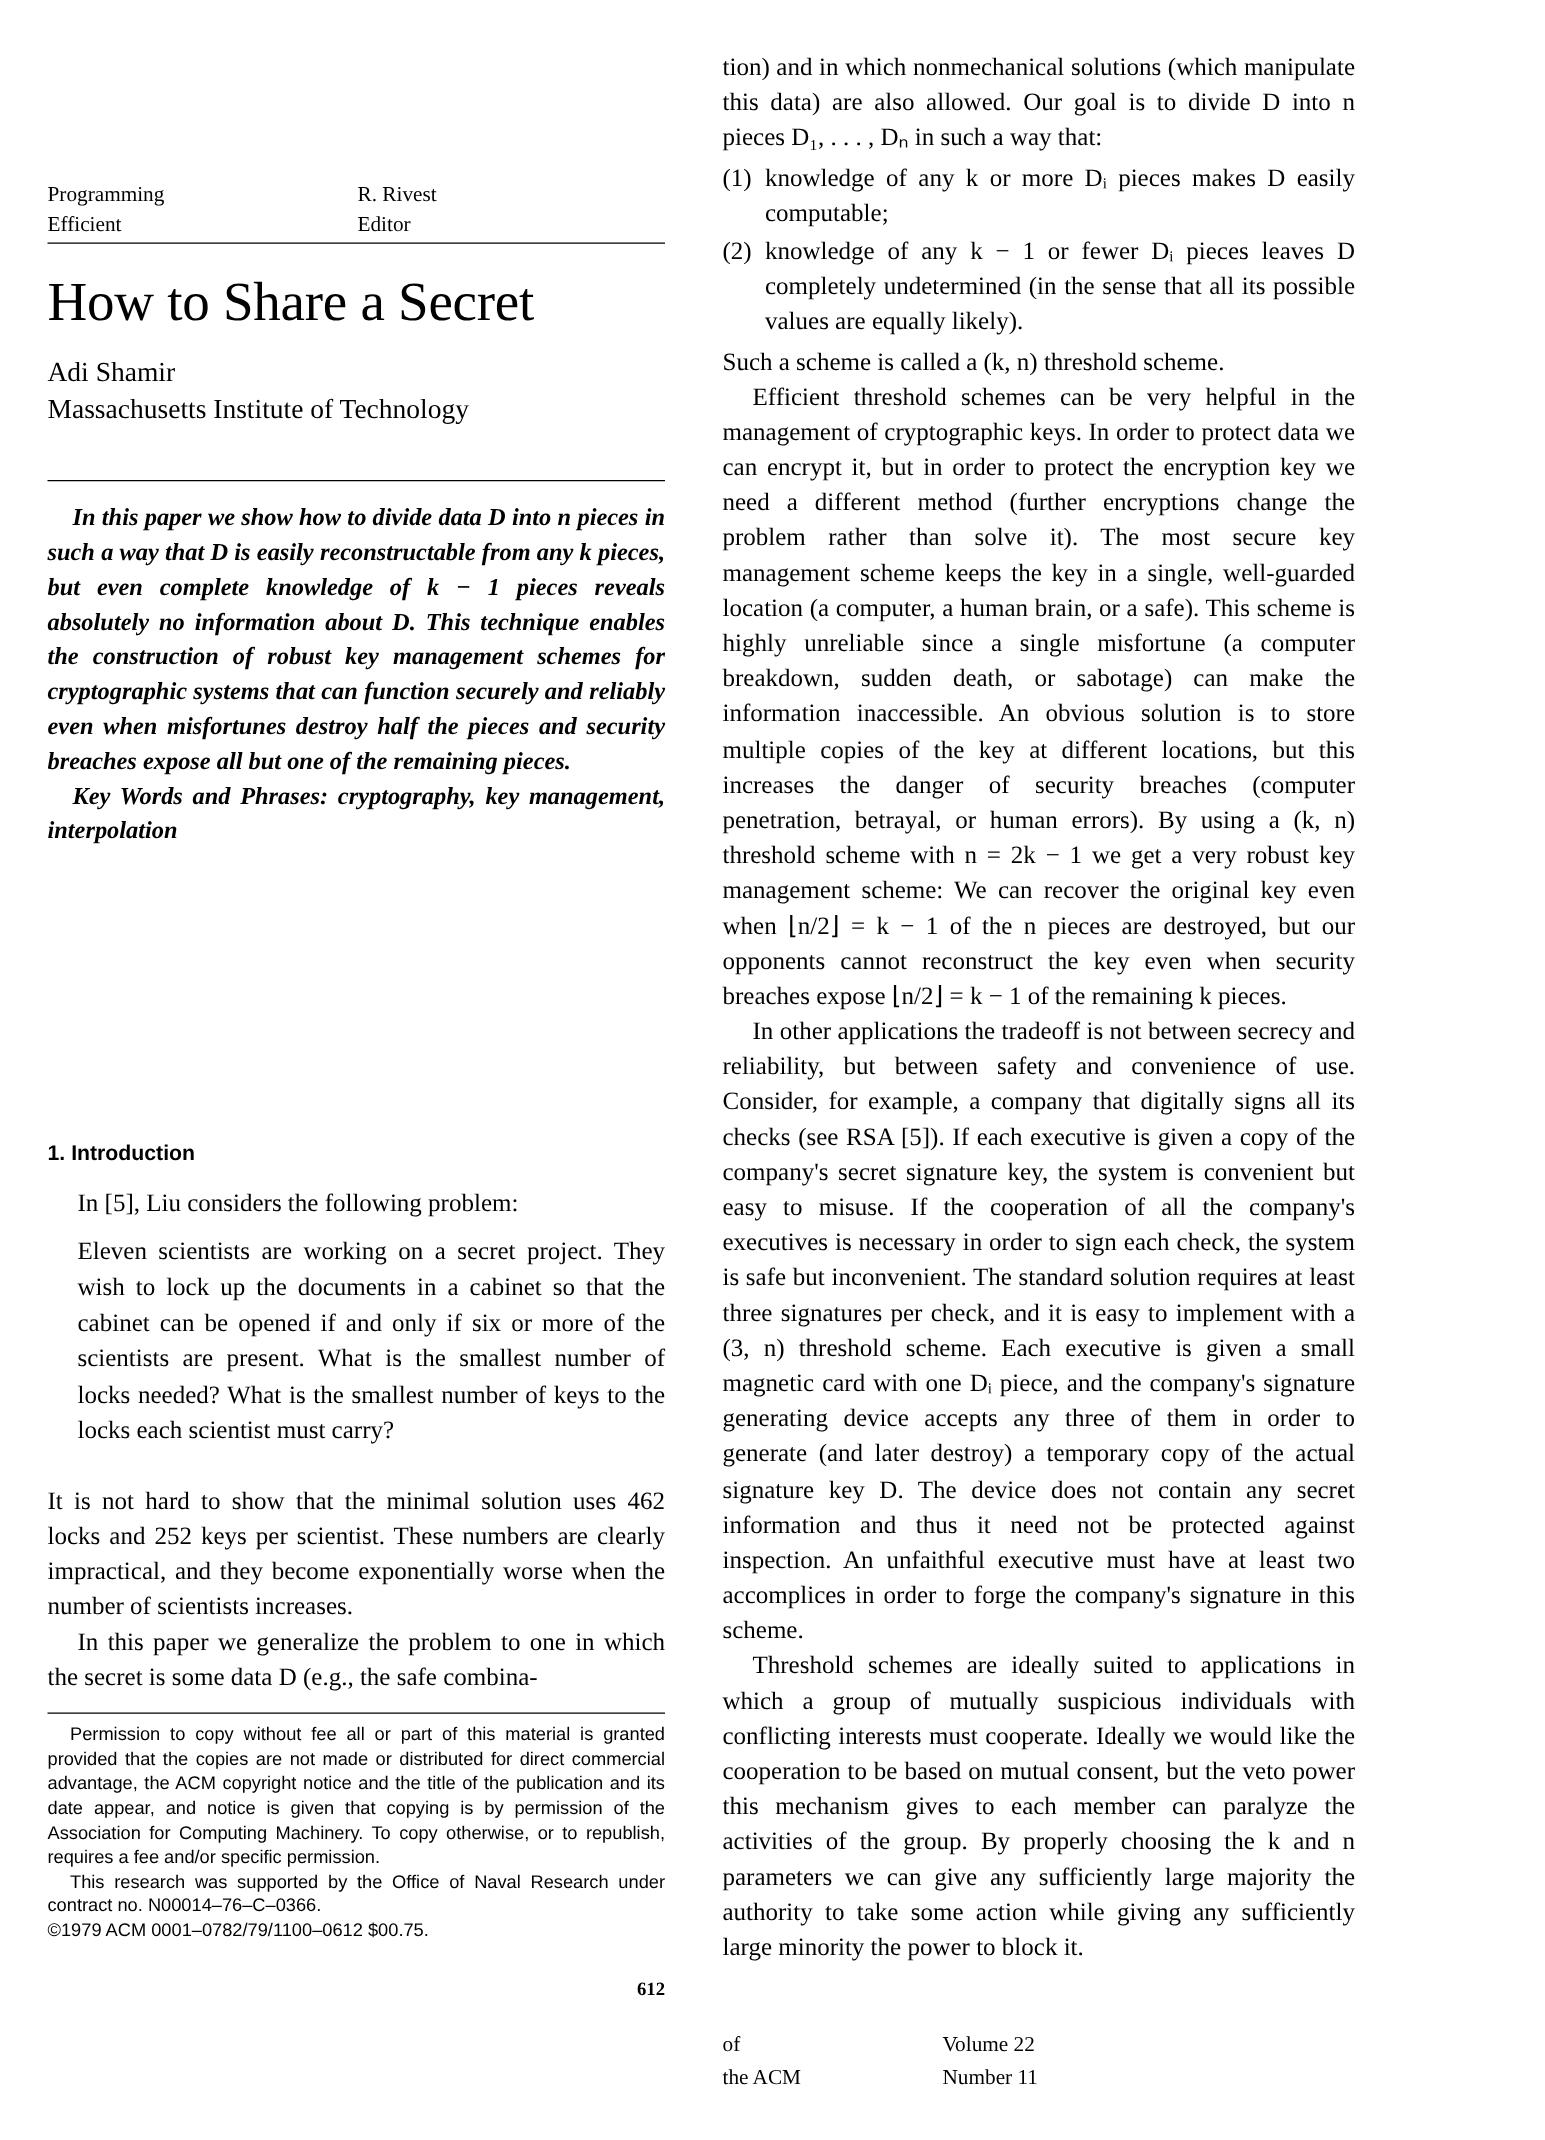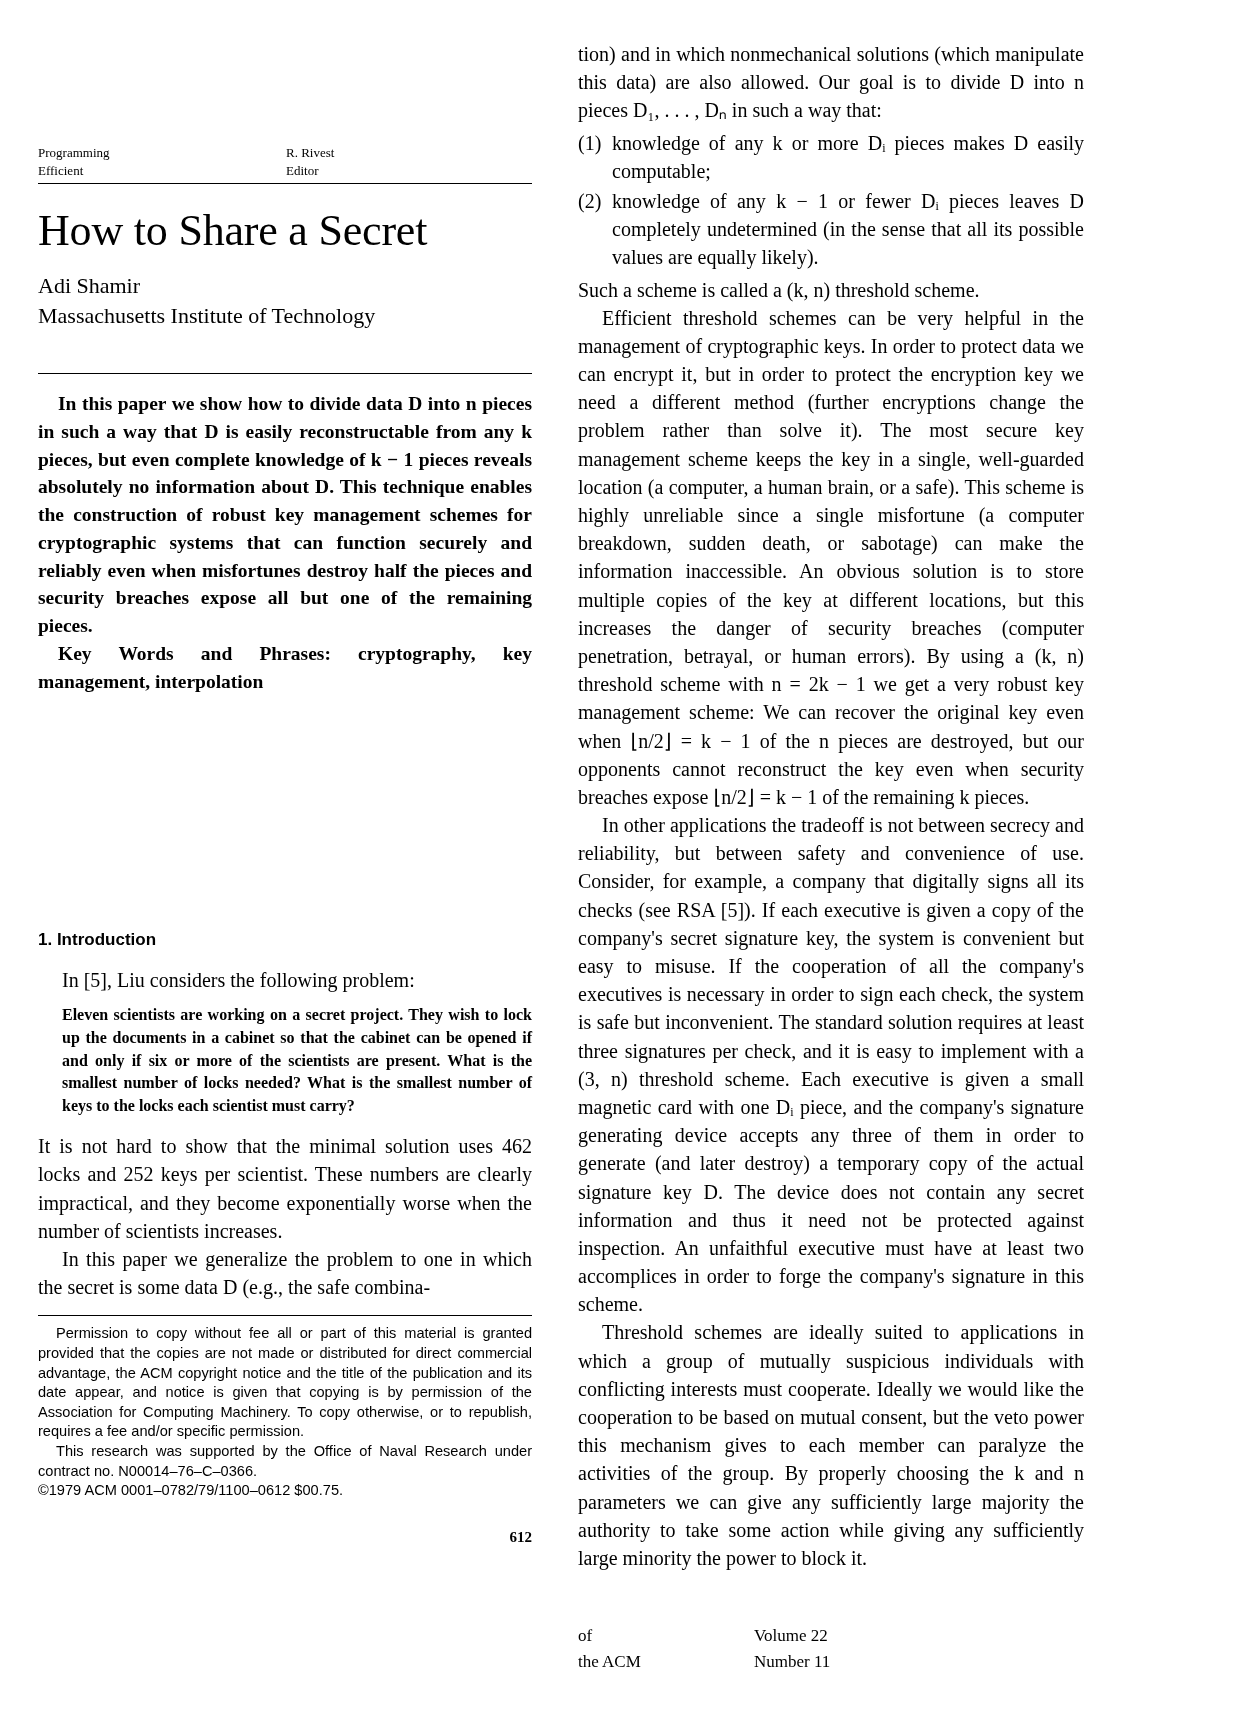--- a/index.html
+++ b/index.html
@@ -35,21 +35,21 @@
   .col-right {
     position: absolute;
     left: 578px;
     top: 0;
     width: 506px;
   }
 
   
   .header-meta {
     margin-top: 104px;
-    font-size: 13px;
+    font-size: 17px;
     line-height: 1.42;
   }
   .header-meta .row {
     display: flex;
   }
   .header-meta .left-cell {
     width: 248px;
   }
   .header-rule {
     border-bottom: 1.6px solid #000;
@@ -71,20 +71,21 @@
   .abstract-rule {
     border-bottom: 1.6px solid #000;
     margin-top: 42px;
     margin-bottom: 16px;
   }
   .abstract {
     font-weight: bold;
     font-size: 19.5px;
     line-height: 1.425;
     text-align: justify;
+    font-style: italic;
   }
   .abstract p {
     margin: 0;
   }
   .abstract .indent {
     text-indent: 20px;
   }
   .abstract .cr {
     text-indent: 34px;
   }
@@ -101,25 +102,24 @@
     line-height: 1.41;
     text-align: justify;
   }
   .body-text p {
     margin: 0;
   }
   .body-text p.ind {
     text-indent: 24px;
   }
   .quote {
-    font-size: 16px;
+    font-size: 20px;
     line-height: 1.43;
     text-align: justify;
-    margin: 10px 0 14px 24px;
-    font-weight: bold;
+    margin: 10px 0 28px 24px;
   }
 
   .footnote-rule {
     border-top: 1.3px solid #000;
     margin-top: 14px;
     padding-top: 8px;
   }
   .footnote {
     font-family: "Liberation Sans", sans-serif;
     font-size: 14.6px;

